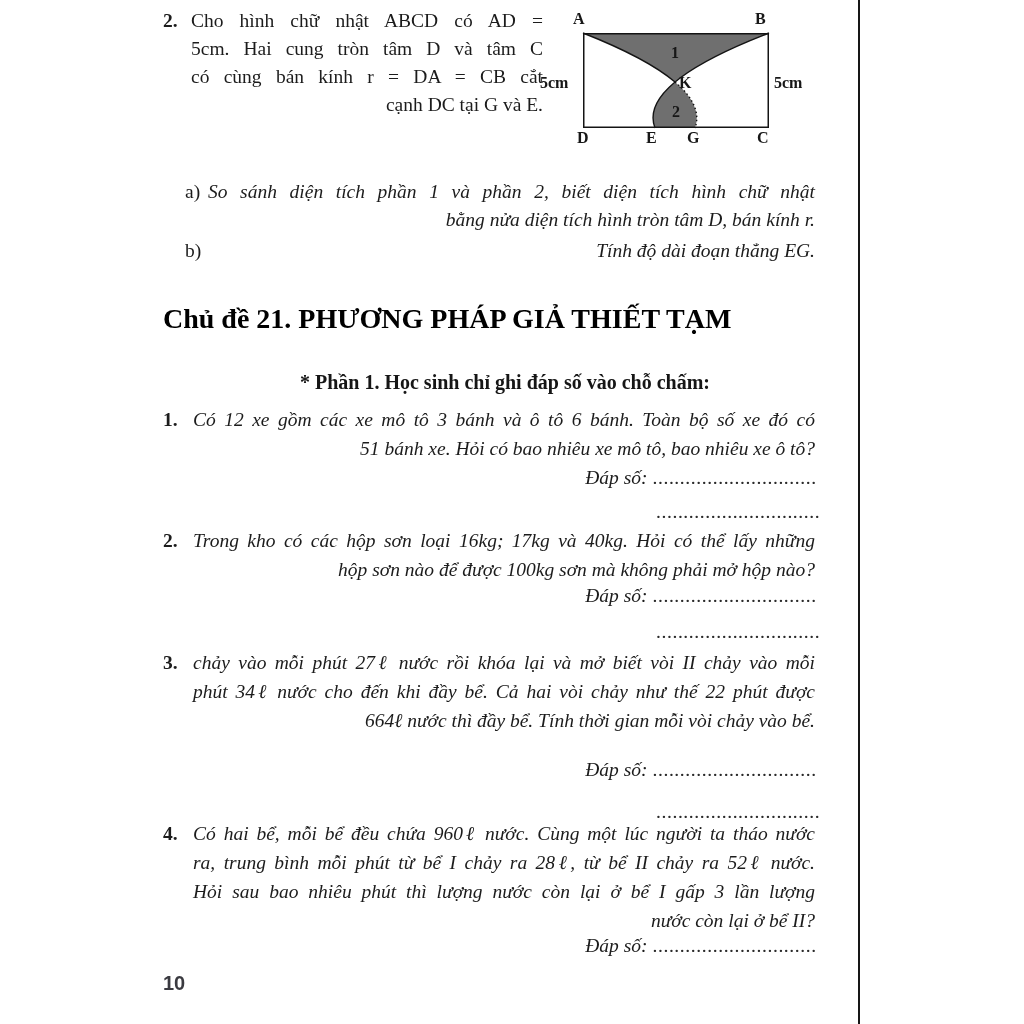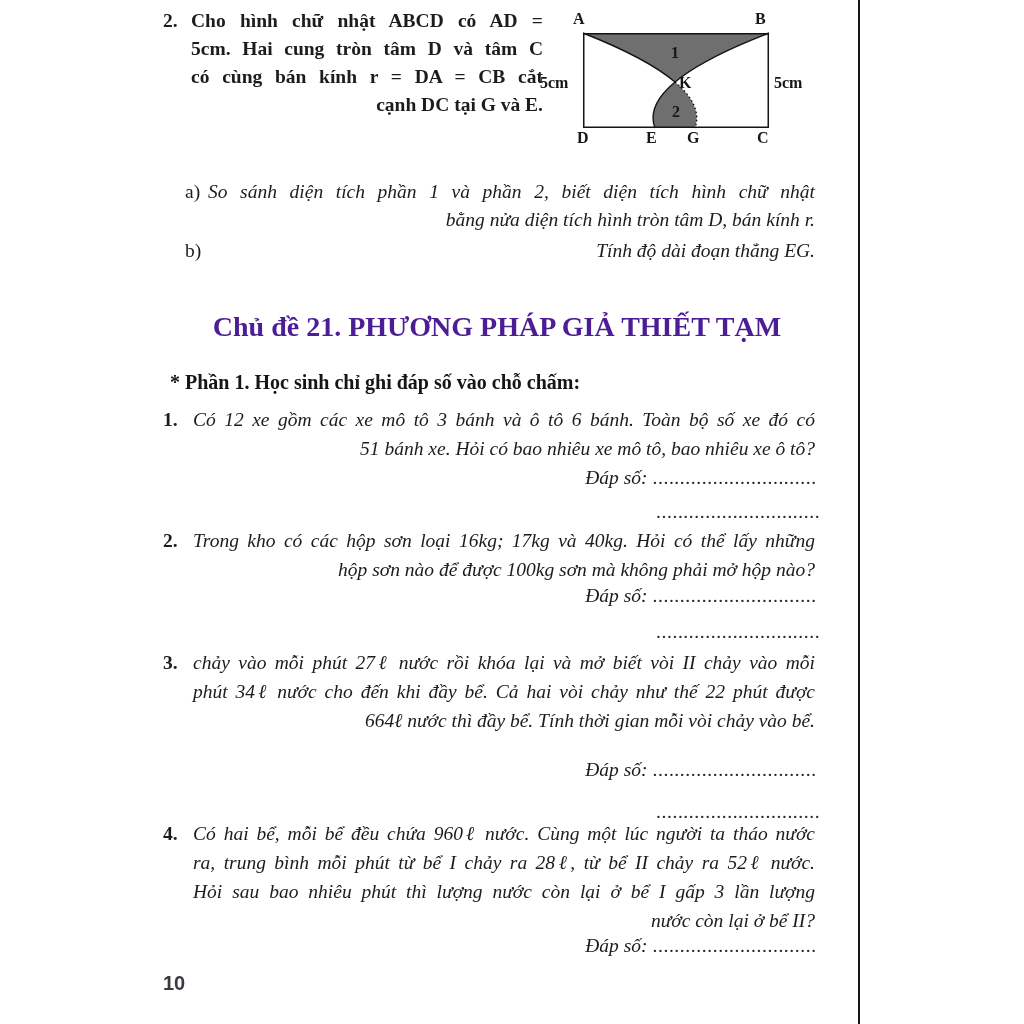--- a/index.html
+++ b/index.html
@@ -8,34 +8,34 @@
     font-family:"Liberation Serif","DejaVu Serif",serif;
     color:#1c1c1c;overflow:hidden;
   }
   .scan-edge{position:absolute;left:858px;top:0;width:2px;height:1024px;background:#161616;}
   
   .tline{font-size:19.5px;line-height:28px;white-space:nowrap;text-align:right;}
   .just{text-align:justify;text-align-last:justify;}
   .pnum{position:absolute;left:0;top:0;font-weight:bold;font-size:19.5px;line-height:28px;}
   
   .geo{position:absolute;left:163px;top:7px;width:380px;}
-  .geo .tline{padding-left:28px;font-weight:bold;}
+  .geo .tline{padding-left:28px;}
   
   .figure{position:absolute;left:0;top:0;width:1024px;height:160px;pointer-events:none;}
   .figure svg{position:absolute;left:583px;top:33px;overflow:visible;}
   .flabel{position:absolute;font-weight:bold;font-size:16px;line-height:18px;color:#171717;}
   
   .subq{position:absolute;left:163px;width:652px;}
   .subq .tline{padding-left:45px;line-height:28px;font-style:italic;}
   .submark{position:absolute;left:22px;top:0;font-size:19.5px;line-height:28px;}
   
-  .chapter{position:absolute;left:163px;top:298px;width:652px;margin:8px;
-    font-size:28px;line-height:42px;font-weight:bold;text-align:center;color:#4c1d95;}
-  .part{position:absolute;left:170px;top:368px;width:652px;
-    font-size:20px;line-height:28px;font-weight:bold;color:#161616;}
+  .chapter{position:absolute;left:163px;top:298px;width:652px;margin:0;
+    font-size:28px;line-height:42px;font-weight:bold;text-align:left;color:#000000;}
+  .part{position:absolute;left:179px;top:368px;width:652px;
+    font-size:20px;line-height:28px;font-weight:bold;color:#161616;text-align:center;}
   
   .prob{position:absolute;left:163px;width:652px;}
   .prob .tline{padding-left:30px;line-height:29px;font-style:italic;}
   
   .answer{position:absolute;left:585px;top:0;width:232px;font-size:19.5px;line-height:29px;white-space:nowrap;text-align:center;}
   .answer .lbl{font-style:italic;}
   .dots{letter-spacing:0.6px;color:#2b2b2b;}
   .dots2{position:absolute;left:656px;width:160px;font-size:19.5px;line-height:29px;white-space:nowrap;}
   .pagenum{position:absolute;left:163px;top:972px;
     font-family:"Liberation Sans","DejaVu Sans",sans-serif;

